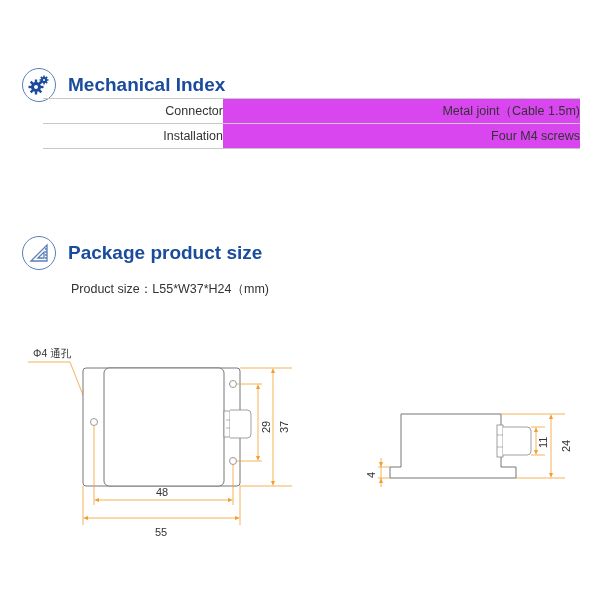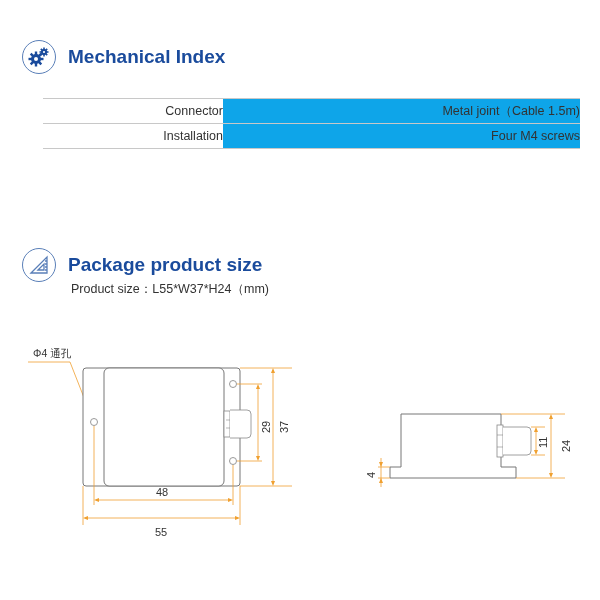--- a/index.html
+++ b/index.html
@@ -3,30 +3,30 @@
 <meta charset="utf-8">
 <style>
   html, body { margin:0; padding:0; }
   body { width:600px; height:600px; background:#ffffff; position:relative; overflow:hidden; font-family:"Liberation Sans", sans-serif; color:#333; }
   .section-head { position:absolute; left:22px; display:flex; align-items:center; }
   .icon-circle { width:34px; height:34px; border:1.5px solid #5a7fb8; border-radius:50%; display:flex; align-items:center; justify-content:center; box-sizing:border-box; }
   .section-title { margin-left:12px; font-size:19px; font-weight:bold; color:#1a4b9c; }
   .spec-table { position:absolute; left:43px; top:98px; width:537px; border-collapse:collapse; font-size:12.5px; }
   .spec-table td { height:24px; padding:0 0 0 12px; border-top:1px solid #c8c8c8;text-align:right; }
   .spec-table tr:last-child td { border-bottom:1px solid #c8c8c8; }
-  .spec-table td.val { background:#0ea5e9; }
+  .spec-table td.val { background:#d946ef; }
   .spec-table td.key { width:168px; }
   .product-size { position:absolute; left:71px; top:281px; font-size:12.5px; color:#333; }
   .drawing { position:absolute; left:0; top:330px; }
   .dim-text { font-family:"Liberation Sans", sans-serif; font-size:11px; fill:#333; }
 </style>
 </head>
 <body>
 
-<div class="section-head" style="top:40px;">
+<div class="section-head" style="top:68px;">
   <div class="icon-circle">
     <svg width="22" height="22" viewBox="0 0 22 22">
       <g fill="#1a4b9c">
         <circle cx="8" cy="13" r="5"></circle>
         <rect x="6.8" y="5.5" width="2.4" height="15"></rect>
         <rect x="0.5" y="11.8" width="15" height="2.4"></rect>
         <rect x="6.8" y="5.5" width="2.4" height="15" transform="rotate(45 8 13)"></rect>
         <rect x="6.8" y="5.5" width="2.4" height="15" transform="rotate(-45 8 13)"></rect>
         <circle cx="16" cy="6" r="3"></circle>
         <rect x="15.2" y="1.5" width="1.6" height="9"></rect>
@@ -47,21 +47,21 @@
     <td class="key">Connector</td>
     <td class="val">Metal joint（Cable 1.5m)</td>
   </tr>
   <tr>
     <td class="key">Installation</td>
     <td class="val">Four M4 screws</td>
   </tr>
 </tbody>
   </table>
 
-<div class="section-head" style="top:248px;text-align:right;">
+<div class="section-head" style="top:236px;text-align:right;">
   <div class="icon-circle">
     <svg width="22" height="22" viewBox="0 0 22 22">
       <g fill="none" stroke="#5a7fb8" stroke-width="1.3">
         <path d="M3 19 L19 3 L19 19 Z"></path>
         <path d="M10 16 L16 10 L16 16 Z"></path>
         <path d="M19 7 h-2 M19 10 h-2 M19 13 h-2 M19 16 h-2"></path>
       </g>
     </svg>
   </div>
   <span class="section-title">Package product size</span>

